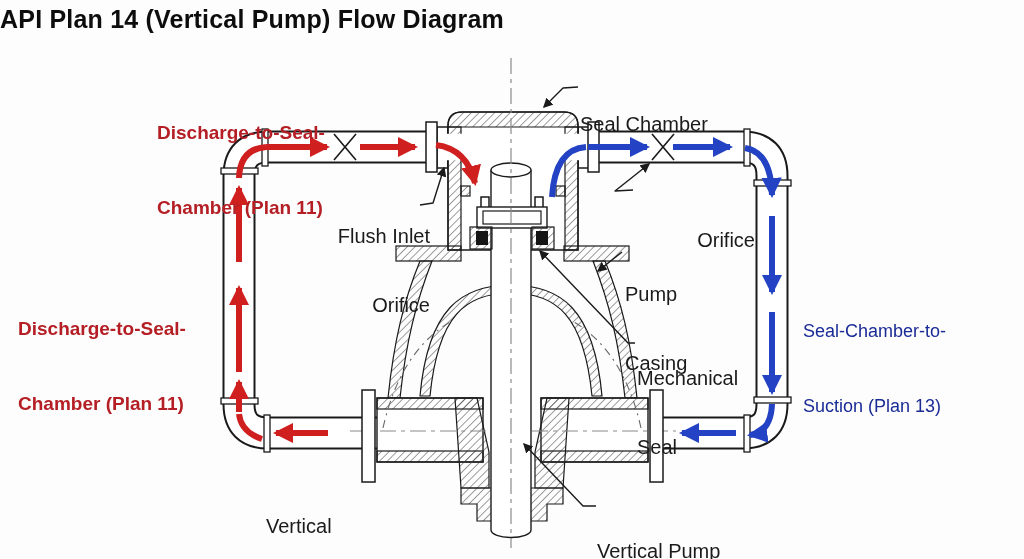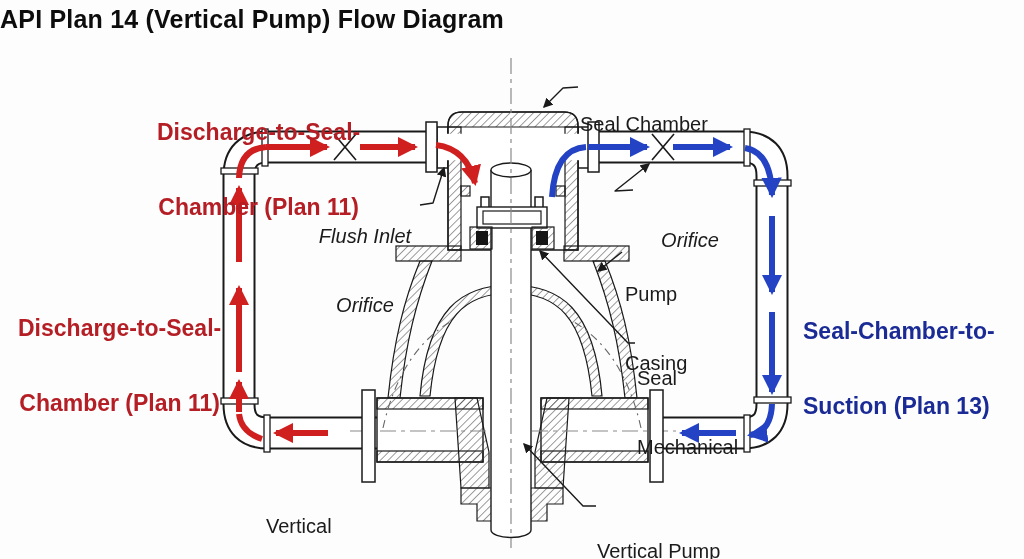--- a/index.html
+++ b/index.html
@@ -3,27 +3,27 @@
 <meta charset="utf-8">
 <style>
   html,body{margin:0;padding:0;}
   body{
     width:1024px;height:559px;position:relative;overflow:hidden;
     background:#fdfdfd;font-family:"Liberation Sans",sans-serif;
   }
   svg{position:absolute;left:0;top:0;}
   .lbl{position:absolute;color:#1b1b1b;font-size:20px;line-height:23px;white-space:pre;}
   .lbl .ln{display:block;}
-  .lbl.centered{text-align:center;font-style:italic;}
+  .lbl.centered{text-align:right;}
   .title{
     position:absolute;left:0;top:5px;width:100%;
     font-size:25px;font-weight:bold;color:#0d0d0d;letter-spacing:0.2px;
   }
-  .red-label{color:var(--red_text);font-weight:bold;font-size:23px;line-height:25px;text-align:center;}
-  .blue-label{color:var(--blue_text);font-weight:bold;font-size:23px;line-height:25px;}
+  .red-label{color:var(--red_text);font-weight:bold;font-size:19px;line-height:25px;}
+  .blue-label{color:var(--blue_text);font-weight:normal;font-size:18px;line-height:25px;}
   .pipe-outer{fill:none;stroke:var(--line);stroke-width:33;}
   .pipe-inner{fill:none;stroke:#ffffff;stroke-width:29;}
   .tick{fill:#ffffff;stroke:var(--line);stroke-width:1.3;}
   .plate{fill:#ffffff;stroke:var(--line);stroke-width:1.5;}
   .hatched{fill:url(#h);stroke:var(--line);stroke-width:1.2;}
   .whitefill{fill:#ffffff;stroke:var(--line);stroke-width:1.4;}
   .thin{fill:none;stroke:var(--line);stroke-width:1.2;}
   .flow-red{fill:none;stroke:var(--flush_red);stroke-width:6;}
   .flow-blue{fill:none;stroke:var(--vent_blue);stroke-width:6;}
   .leader{fill:none;stroke:var(--line);stroke-width:1.4;stroke-linejoin:round;}
@@ -203,22 +203,22 @@
 <div class="lbl centered" style="left:625px;top:183px;width:130px;">
   <span class="ln">Orifice</span>
 </div>
 
 <div class="lbl" style="left:625px;top:237px;">
   <span class="ln">Pump</span>
   <span class="ln">Casing</span>
 </div>
 
 <div class="lbl" style="left:637px;top:321px;">
+  <span class="ln">Mechanical</span>
   <span class="ln">Seal</span>
-  <span class="ln">Mechanical</span>
 </div>
 
 <div class="lbl" style="left:266px;top:459px;line-height:27px;">
   <span class="ln">Vertical</span>
   
 </div>
 
 <div class="lbl" style="left:597px;top:494px;">
   <span class="ln">Vertical Pump</span>
   

